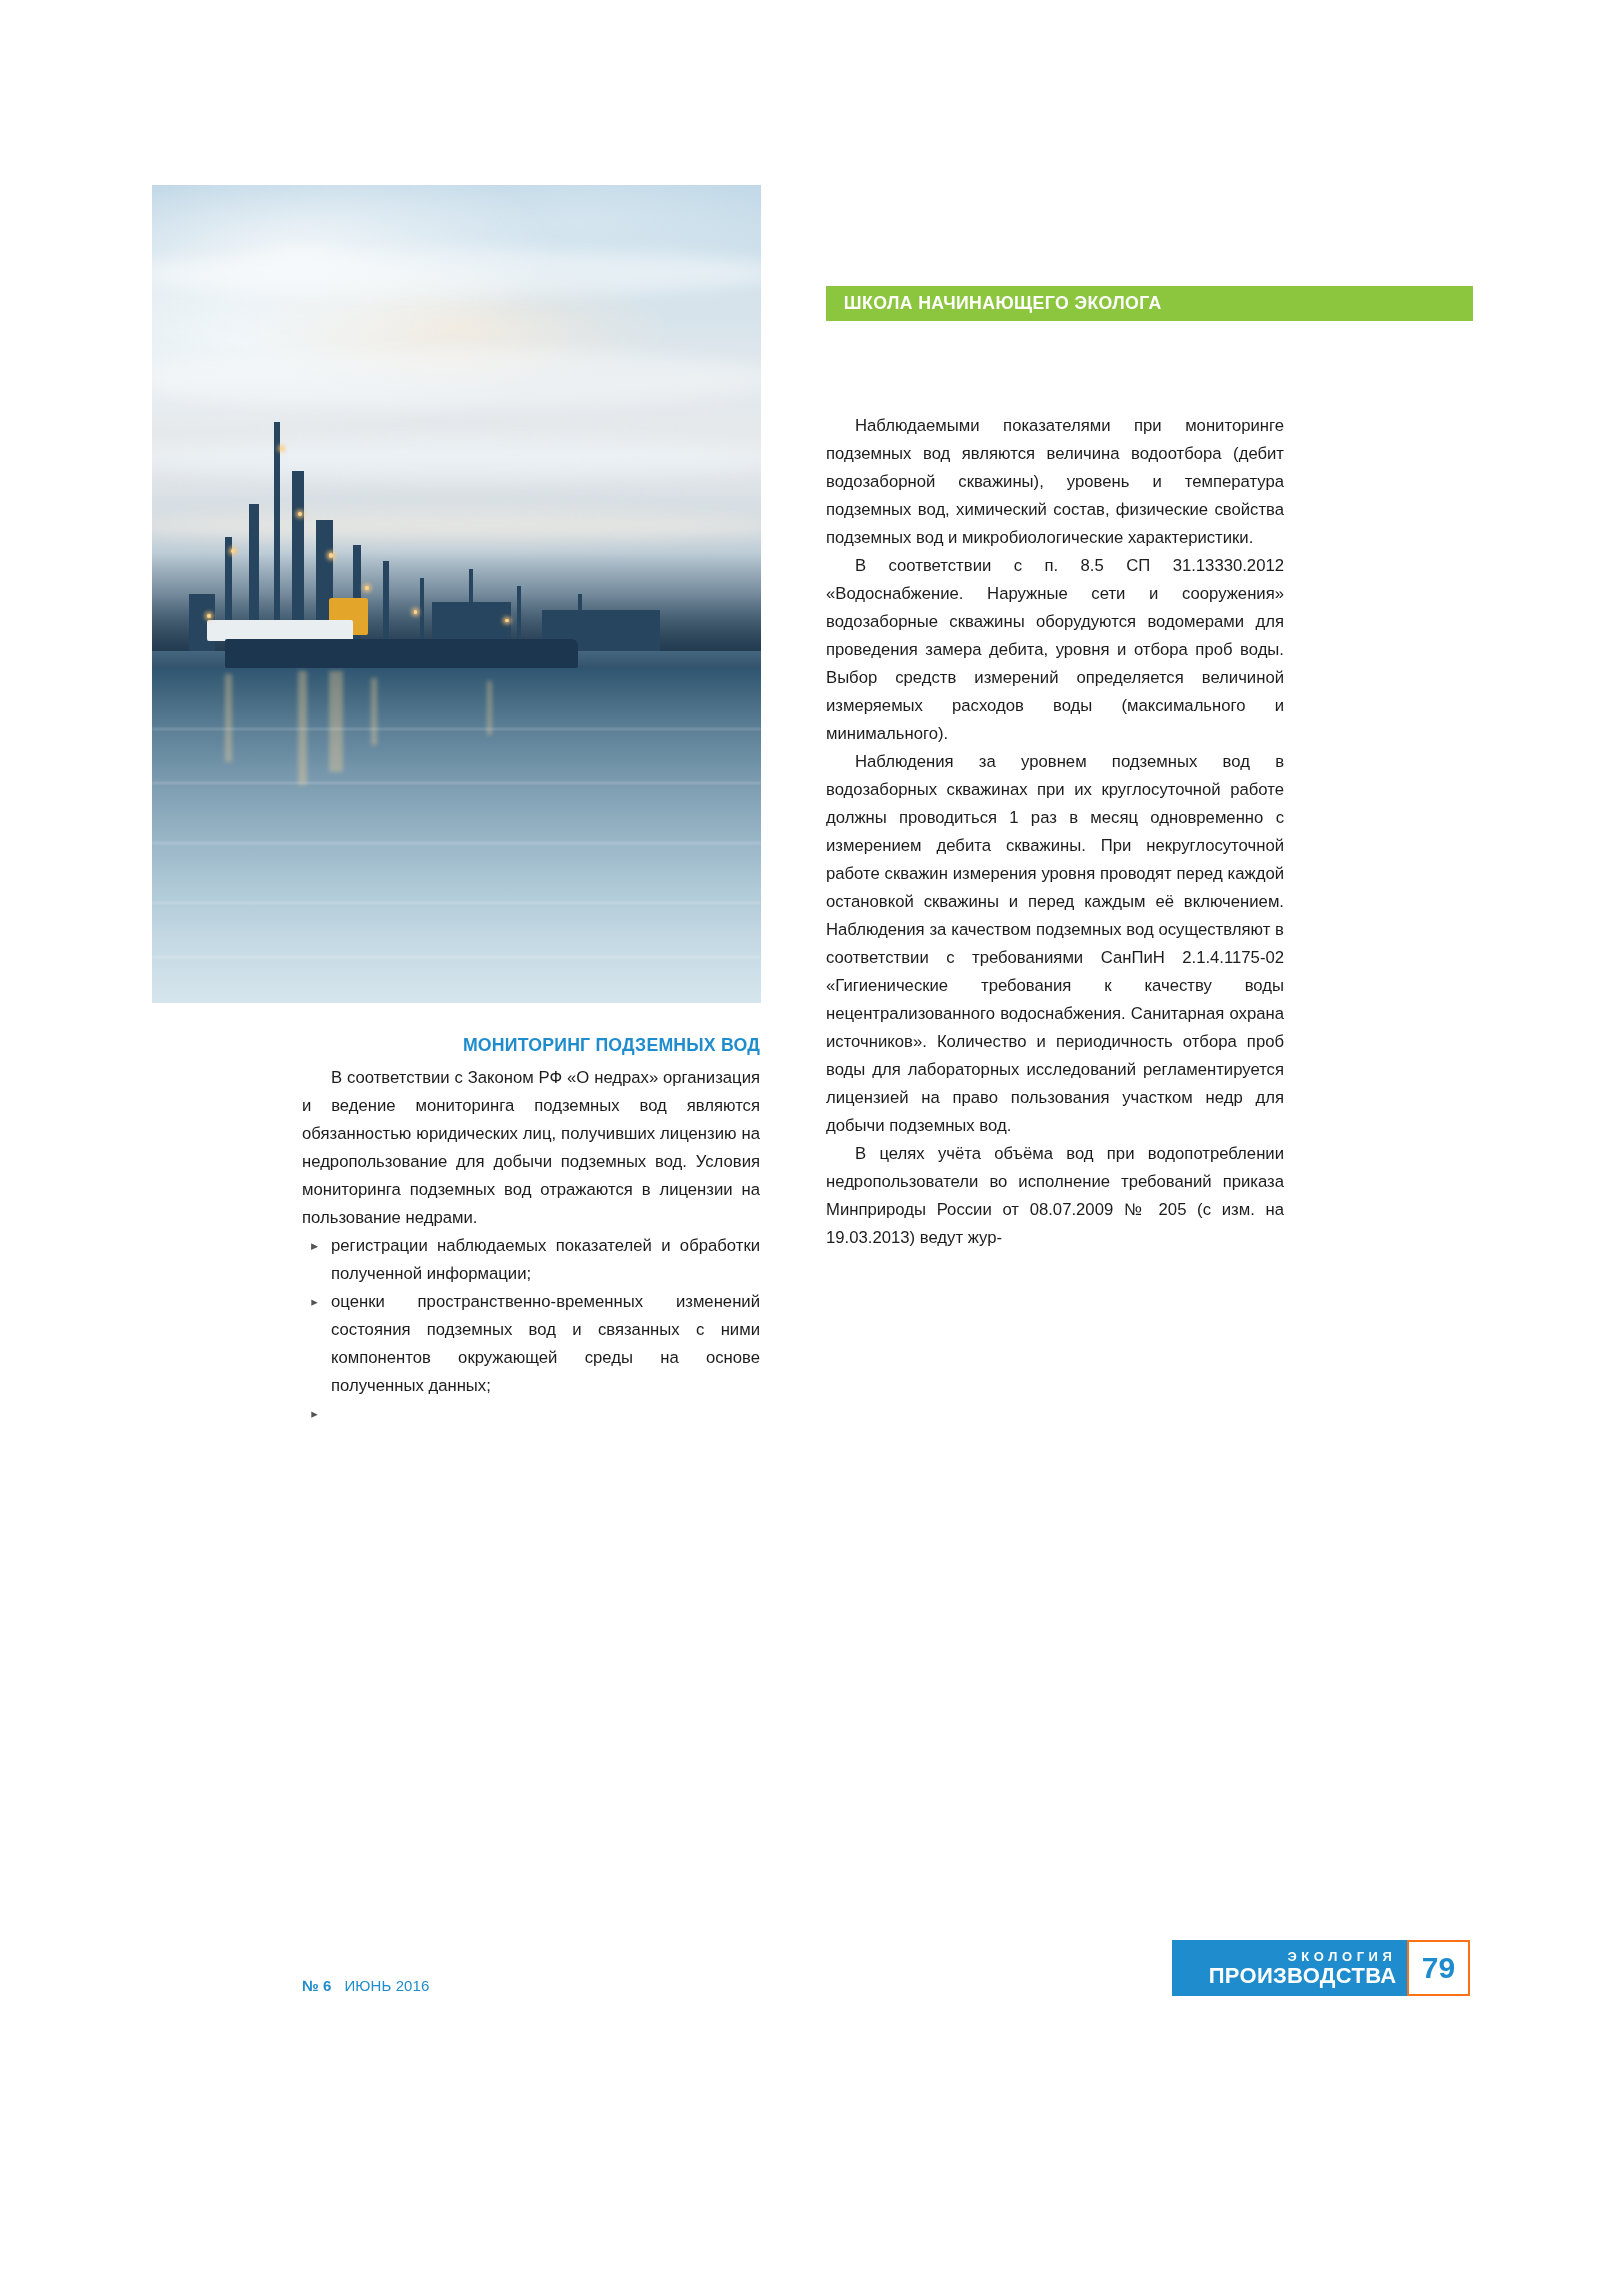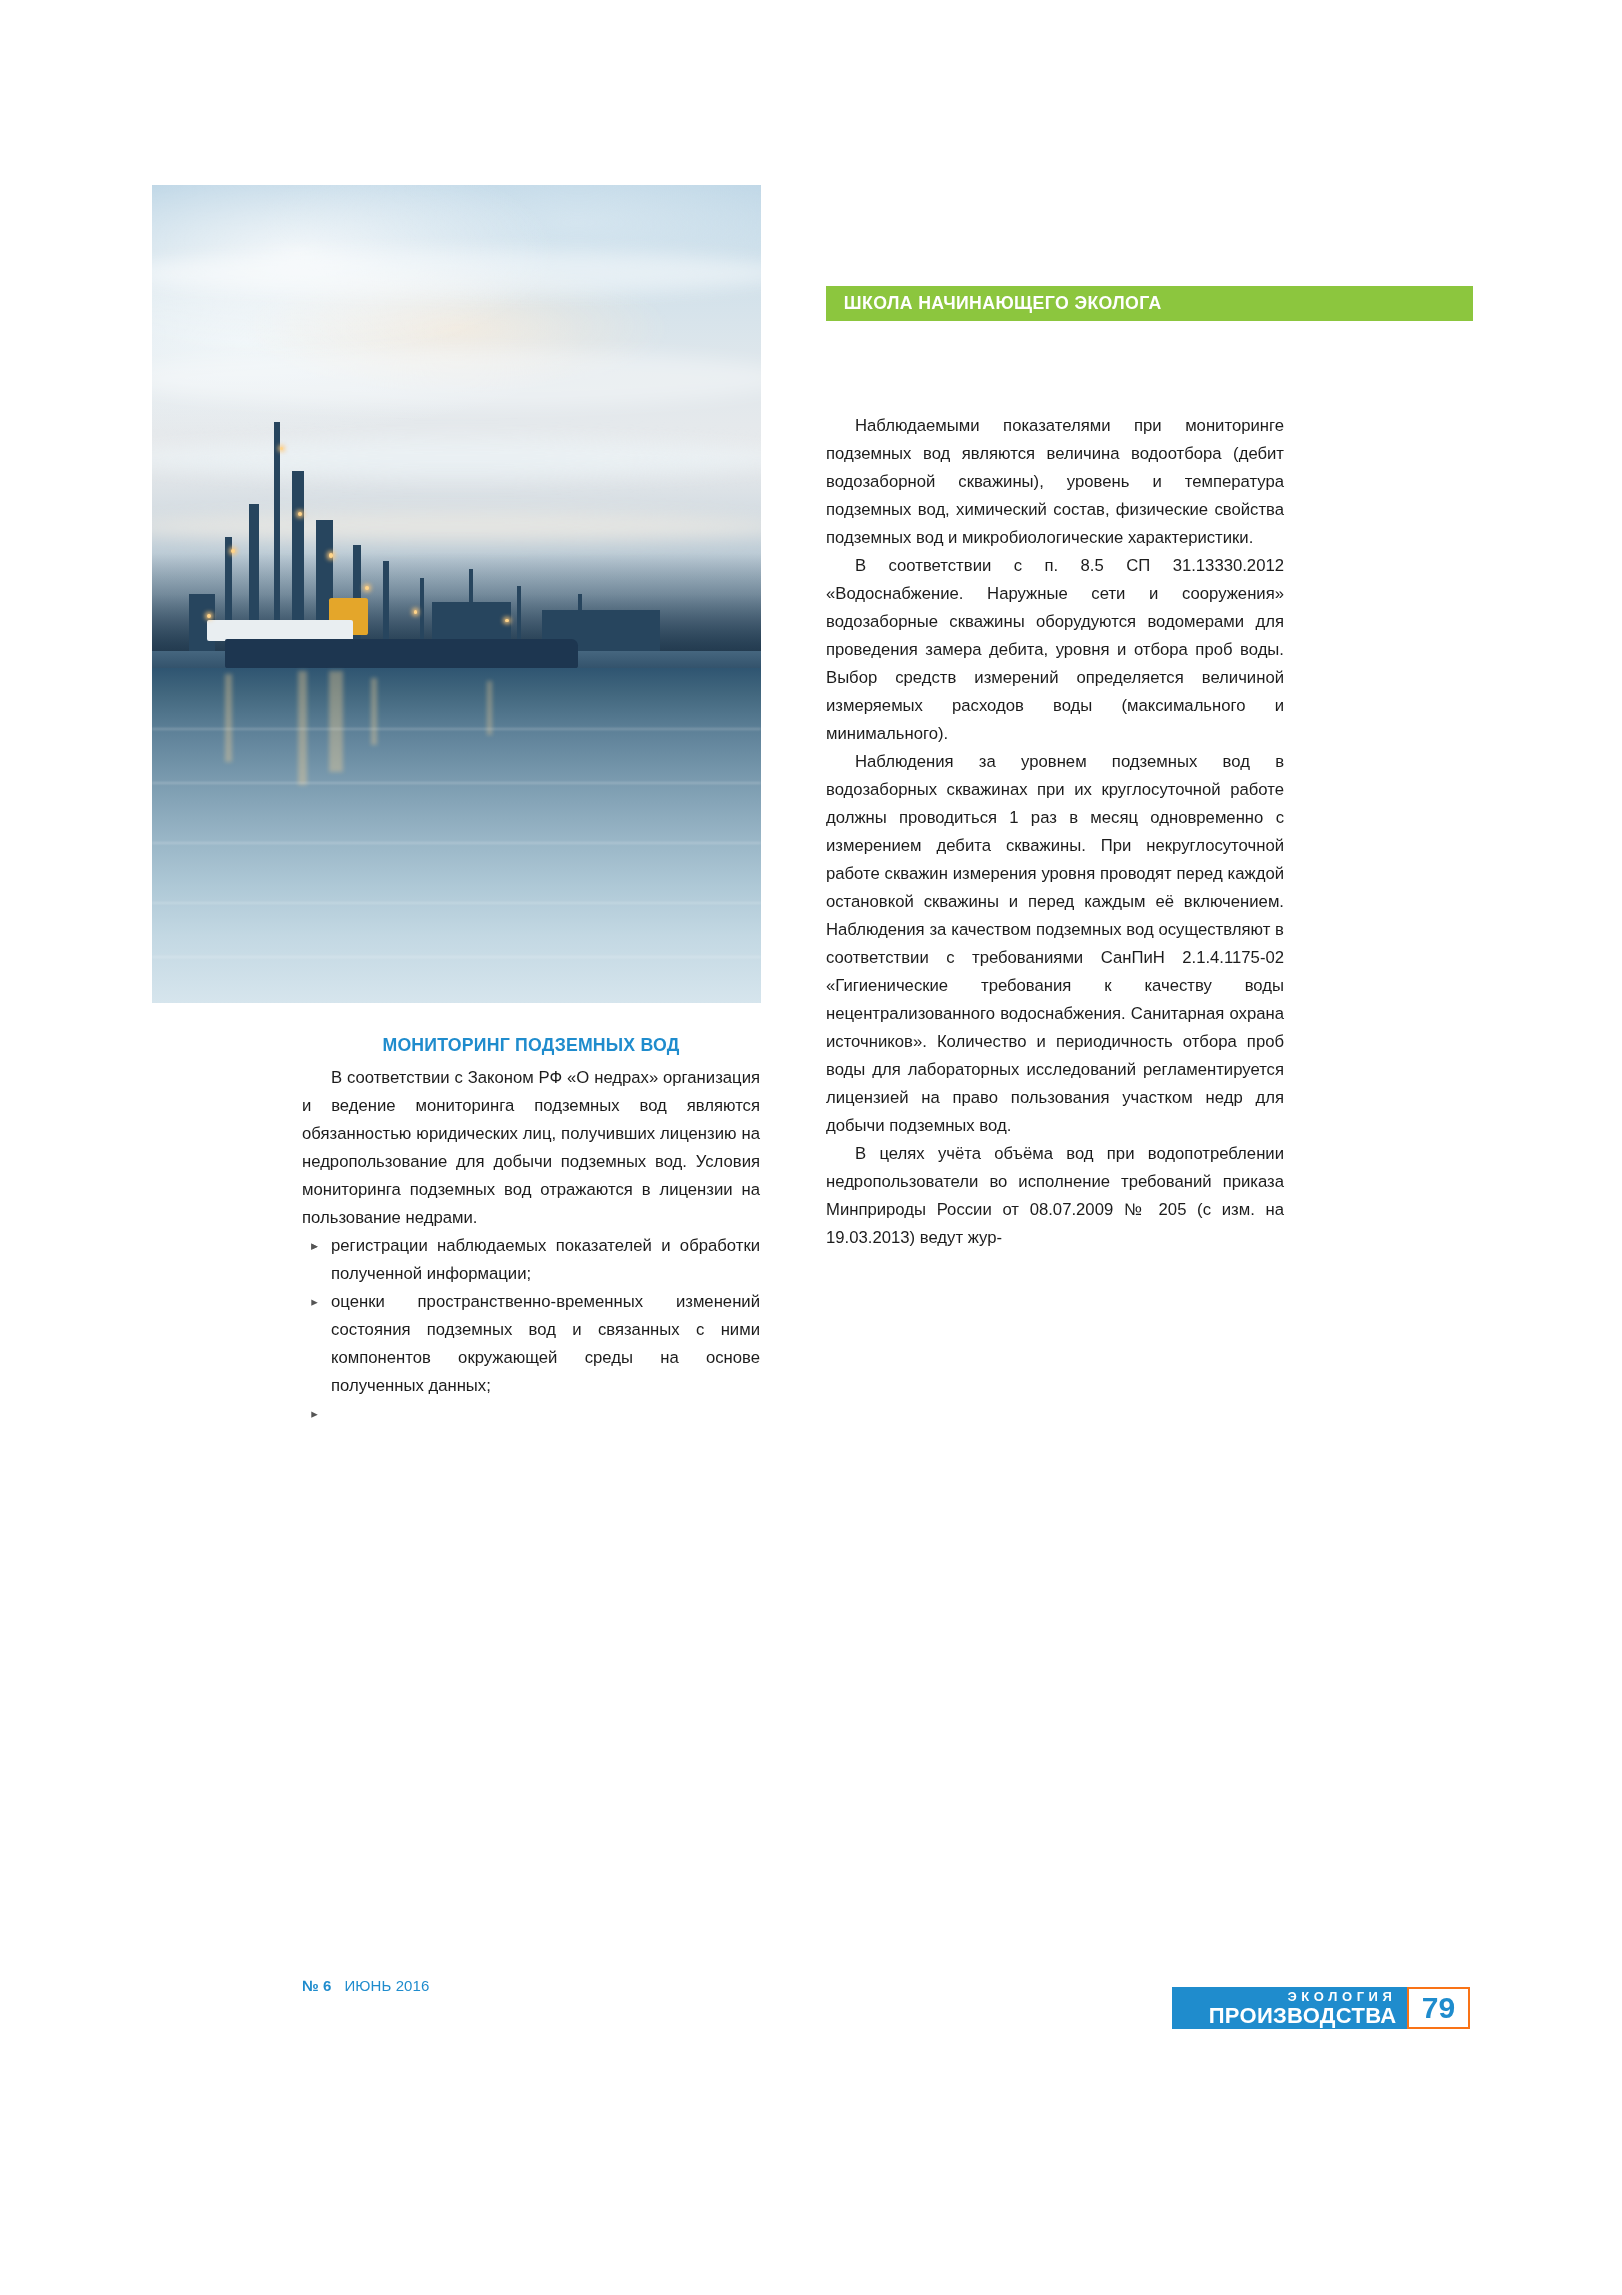--- a/index.html
+++ b/index.html
@@ -176,21 +176,21 @@
   }
   .col-left  { left: 302px; top: 1034px; width: 458px; }
   .col-right { left: 826px; top: 412px; width: 458px; }
 
   h2.subhead {
     color: #1f8ccd;
     font-size: 17.7px;
     font-weight: bold;
     letter-spacing: 0.2px;
     margin: 0 0 6.5px 0;
-    text-align: center;
+    text-align: right;
     line-height: 23.6px;
   }
   p.para {
     margin: 0;
     text-indent: 29px;
   }
   p.para + p.para { margin-top: 0px; }
 
   ul.bullets {
     list-style: none;
@@ -219,23 +219,23 @@
     top: 1977px;
     font-size: 15px;
     color: #1f8ccd;
     letter-spacing: 0.1px;
   }
   .footer-left b { color: #1f8ccd; }
 
   .logo {
     position: absolute;
     right: 152px;
-    top: 1987px;
+    top: 1940px;
     width: 298px;
-    height: 42px;
+    height: 56px;
     display: flex;
   }
   .logo-main {
     flex: 1;
     background: #1f8ccd;
     color: #ffffff;
     display: flex;
     flex-direction: column;
     justify-content: center;
     align-items: flex-end;

